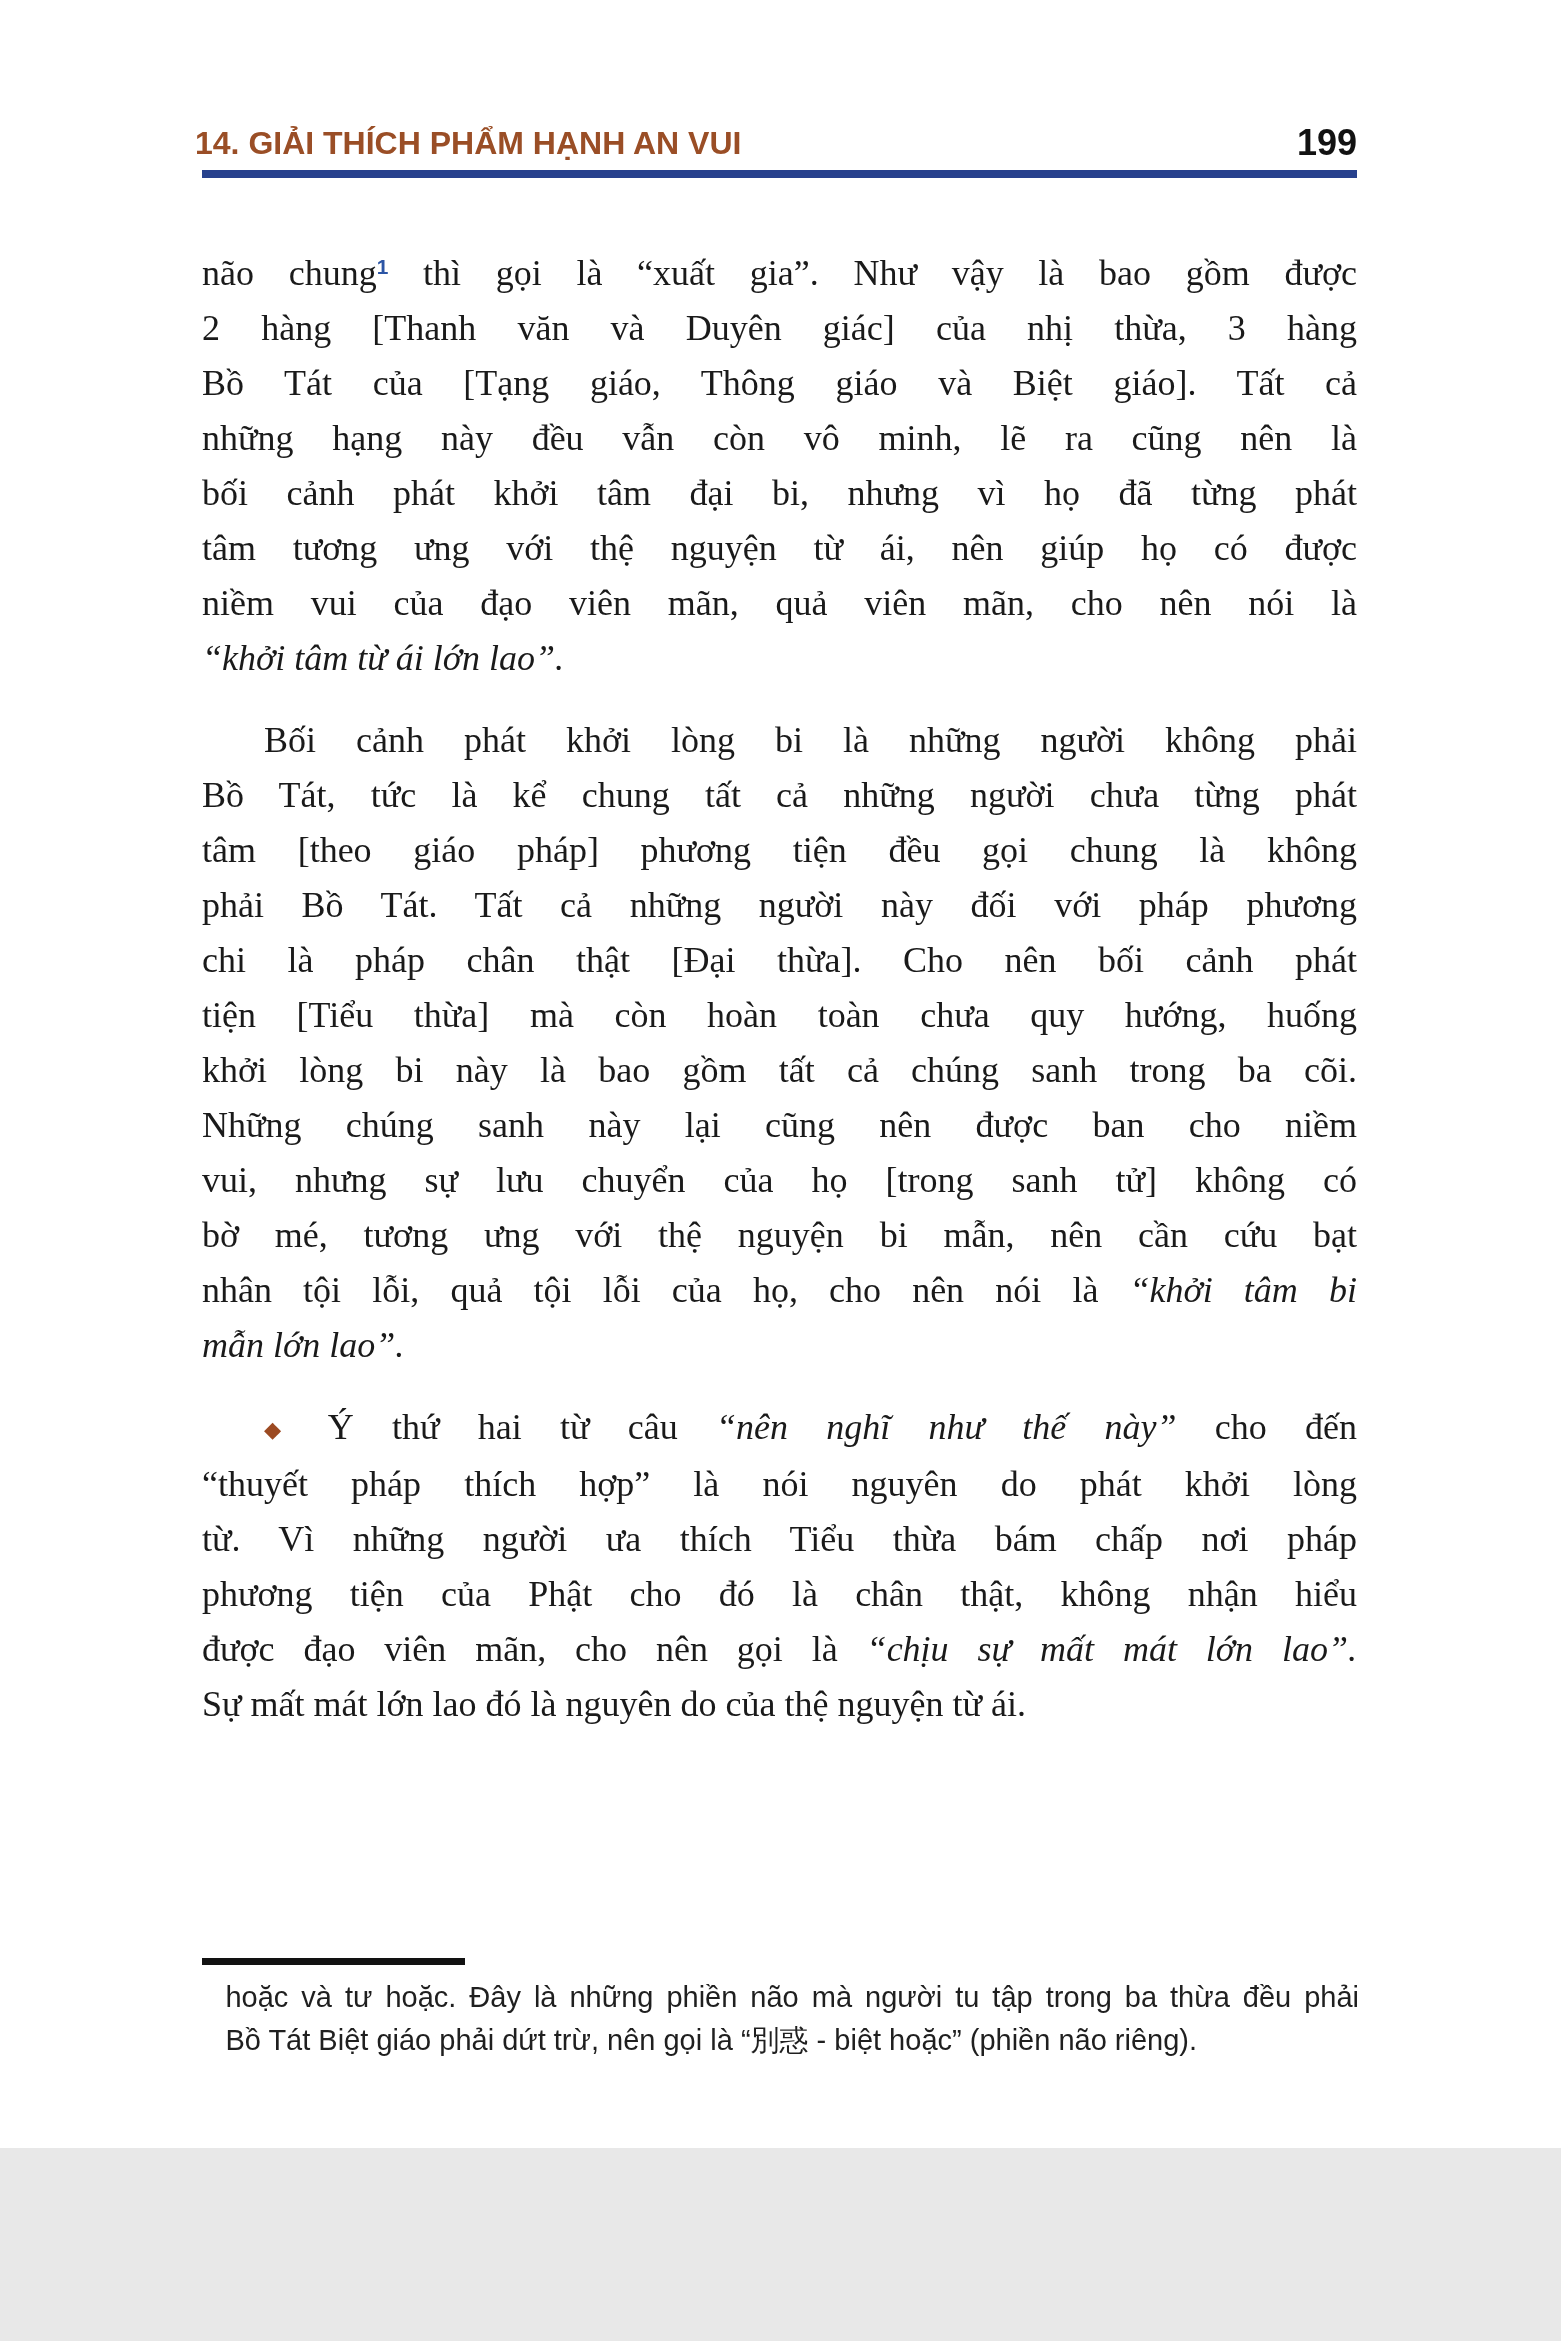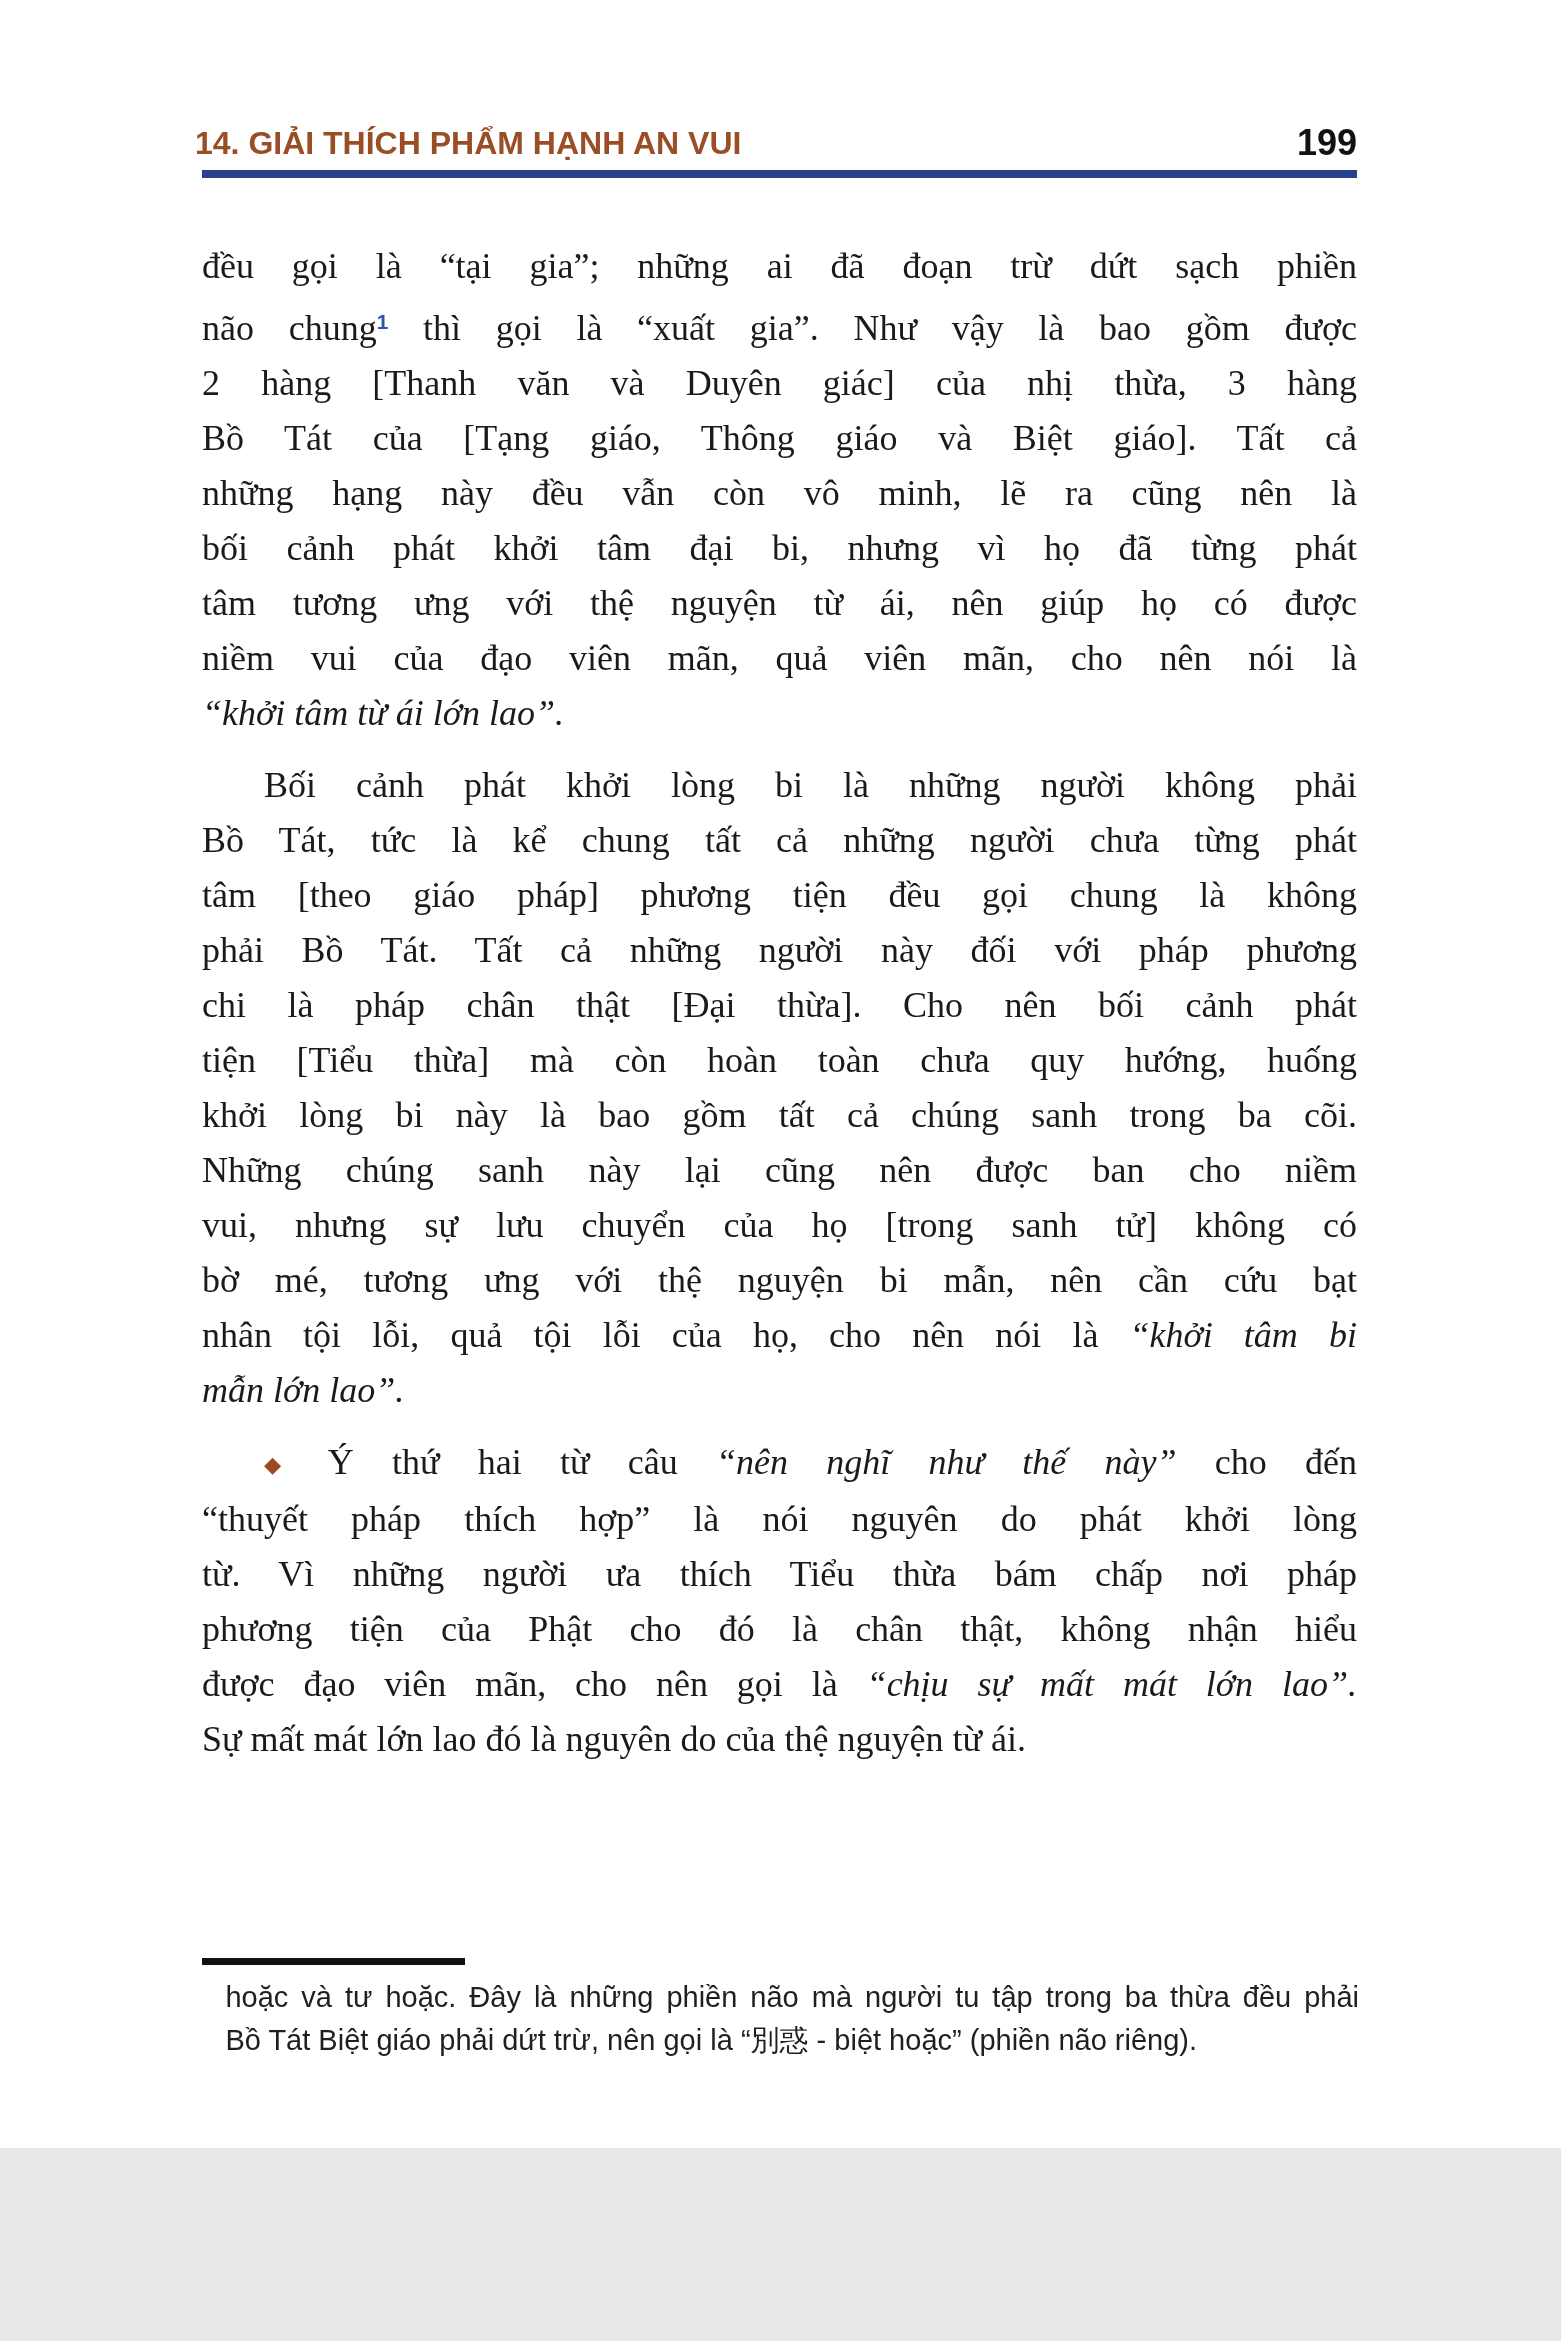--- a/index.html
+++ b/index.html
@@ -28,21 +28,21 @@
   }
   .rule-blue{
     position:absolute;left:202px;top:170px;
     width:1155px;height:7.8px;
     background:var(--rule-blue,#27418d);
   }
   .body-text{
     position:absolute;left:202px;top:239px;width:1155px;
     font-size:36px;line-height:55px;
   }
-  .para + .para{margin-top:17px;font-family:Liberation Serif, serif;}
+  .para + .para{margin-top:27px;font-family:Liberation Serif, serif;}
   .line{
     text-align:justify;
     text-align-last:justify;
   }
   .line.last{text-align-last:left;}
   .line.indent{text-indent:62px;}
   .seg-i{font-style:italic;}
   .seg-sup{
     font-family:"Liberation Sans","DejaVu Sans",sans-serif;
     font-weight:700;font-size:0.58em;
@@ -82,21 +82,20 @@
 
 <div class="page">
   <div class="header">
     <div class="chapter">14. GIẢI THÍCH PHẨM HẠNH AN VUI</div>
     <div class="pagenum">199</div>
   </div>
   <div class="rule-blue"></div>
 
   <section class="body-text" id="body-text">
       <div class="para">
-        <div class="line"><span>đều gọi là “tại gia”; những ai đã đoạn trừ dứt sạch phiền</span></div>
         <div class="line"><span>não chung</span><span class="seg-sup">1</span><span> thì gọi là “xuất gia”. Như vậy là bao gồm được</span></div>
         <div class="line"><span>2 hàng [Thanh văn và Duyên giác] của nhị thừa, 3 hàng</span></div>
         <div class="line"><span>Bồ Tát của [Tạng giáo, Thông giáo và Biệt giáo]. Tất cả</span></div>
         <div class="line"><span>những hạng này đều vẫn còn vô minh, lẽ ra cũng nên là</span></div>
         <div class="line"><span>bối cảnh phát khởi tâm đại bi, nhưng vì họ đã từng phát</span></div>
         <div class="line"><span>tâm tương ưng với thệ nguyện từ ái, nên giúp họ có được</span></div>
         <div class="line"><span>niềm vui của đạo viên mãn, quả viên mãn, cho nên nói là</span></div>
         <div class="line last"><span class="seg-i">“khởi tâm từ ái lớn lao”.</span></div>
       </div>
       <div class="para">

